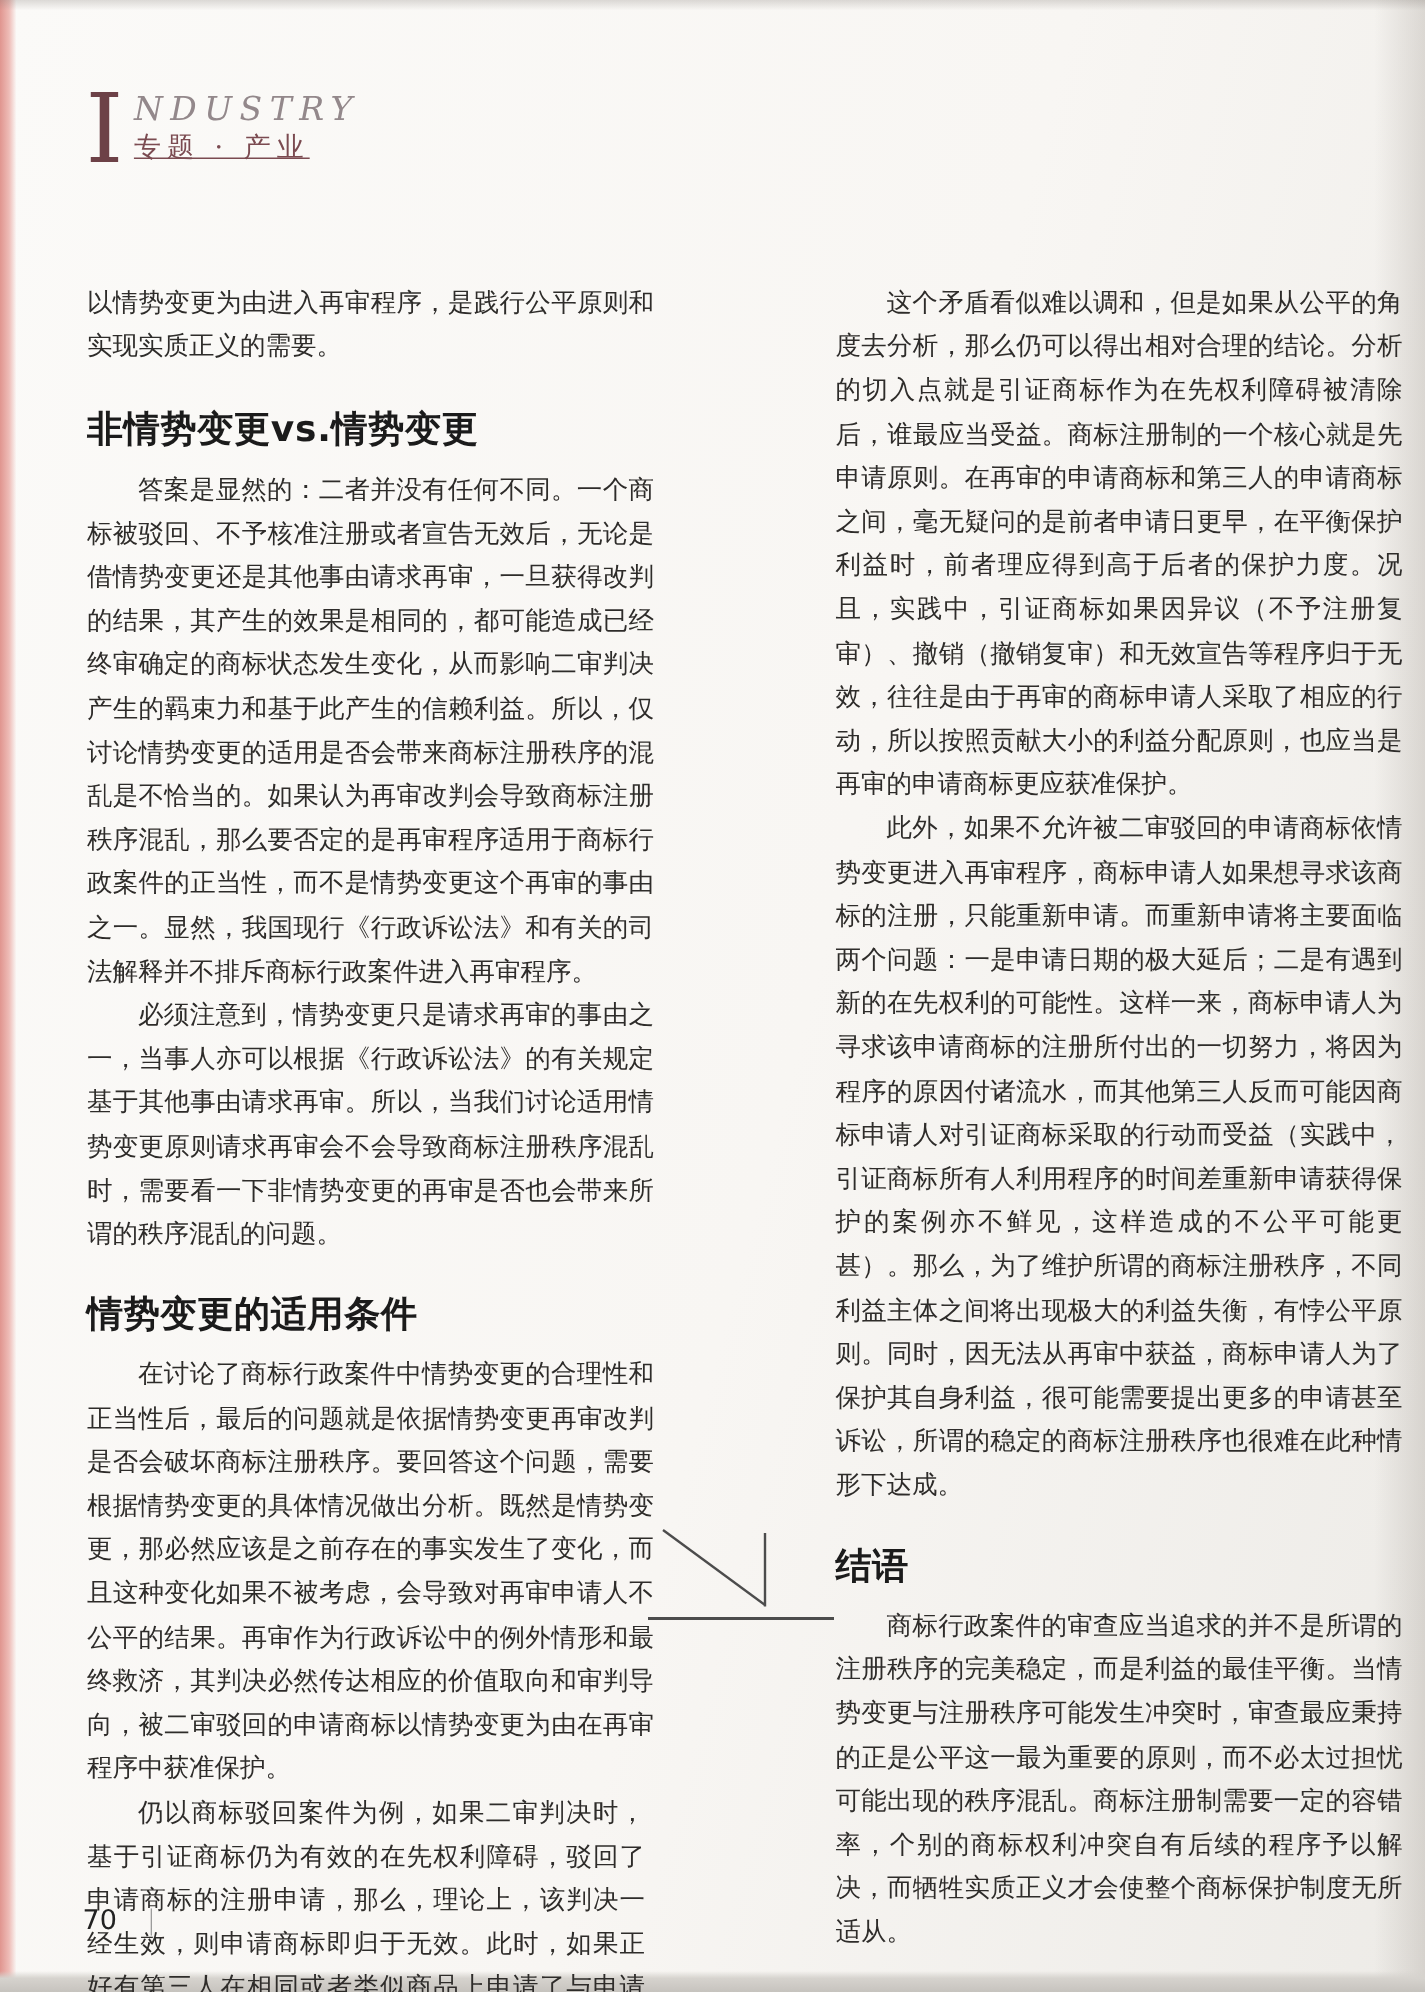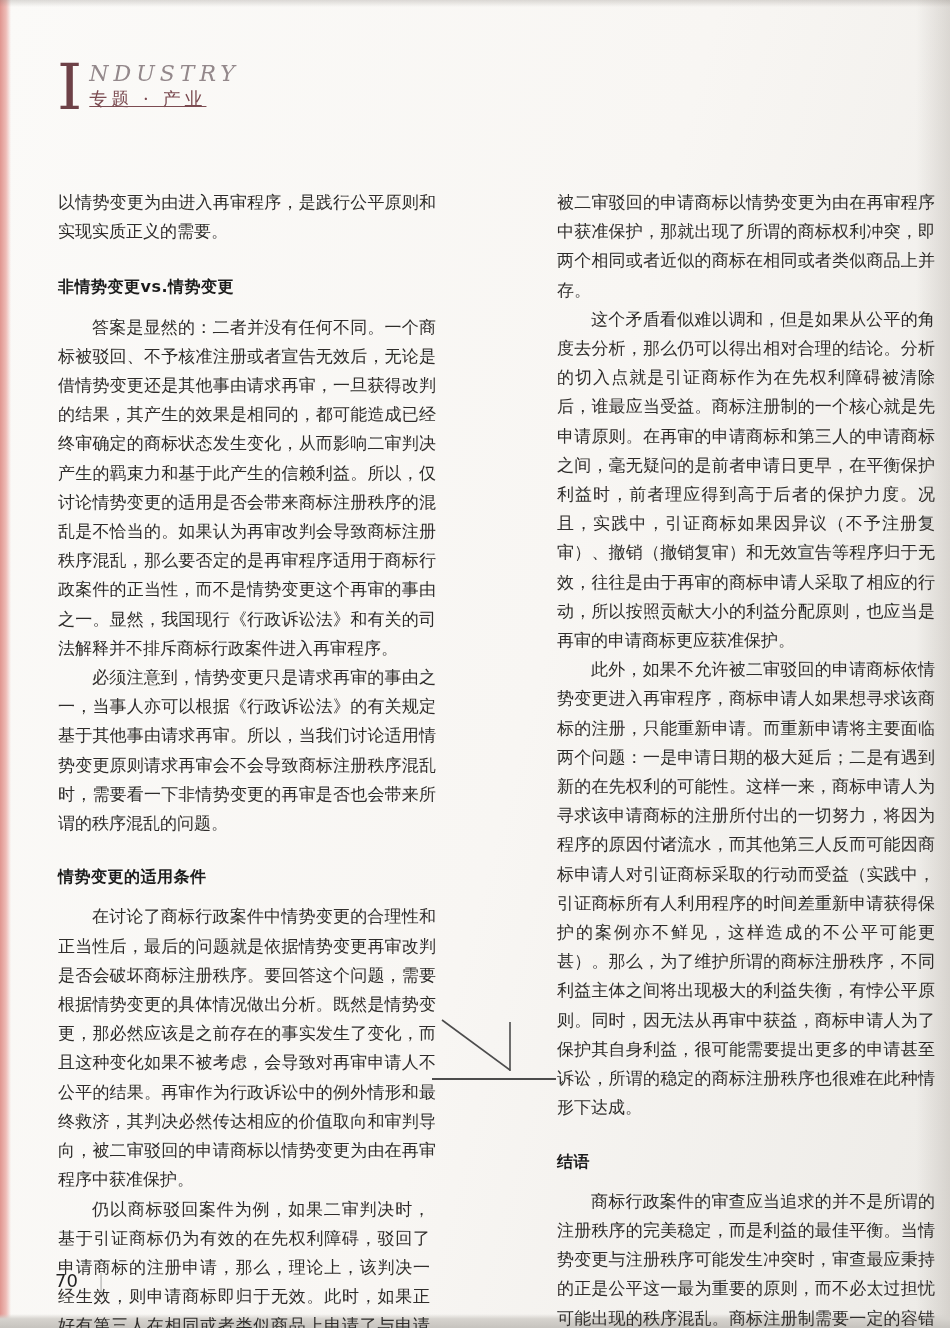--- a/index.html
+++ b/index.html
@@ -26,21 +26,21 @@
   .masthead .word  { font-size:22px; letter-spacing:5px; color:#93888b; line-height:22px;font-style:italic; }
   .masthead .sub   { font-size:18px; letter-spacing:4px; color:#7b4b51; line-height:22px; margin-top:3px; }
 
   
   .col { position:absolute; top:188px; width:378px; font-size:17px; line-height:29.2px;
          text-align:justify; color:#2e2c2a; }
   .col-left  { left:58px; }
   .col-right { left:557px; }
   .col p { margin:0; text-indent:2em; }
   .col p.noindent { text-indent:0; }
-  .col h2 { font-family:"DejaVu Sans","Liberation Sans",sans-serif; font-size:16px;
+  .col h2 { font-family:"DejaVu Sans","Liberation Sans",sans-serif; font-size:24px;
             color:#1b1b1b; margin:24px 0 11px; letter-spacing:0.5px; text-align:left; }
   .col h2.first-gap { margin-top:26px; }
 
   
   .pullquote { position:absolute; left:432px; top:1016px; width:124px; }
   .pullquote .arrow { display:block; }
   .pullquote .rule  { border:none; border-top:2px solid #4c4c4c; margin:2px 0 12px; }
   .pullquote .qtext { font-family:"DejaVu Sans","Liberation Sans",sans-serif; font-weight:bold;
                       font-size:13.5px; line-height:25.5px; color:#4b7db8; text-align:justify; }
 
@@ -71,21 +71,20 @@
     <p class="noindent">以情势变更为由进入再审程序，是践行公平原则和实现实质正义的需要。</p>
     <h2 class="first-gap">非情势变更vs.情势变更</h2>
     <p>答案是显然的：二者并没有任何不同。一个商标被驳回、不予核准注册或者宣告无效后，无论是借情势变更还是其他事由请求再审，一旦获得改判的结果，其产生的效果是相同的，都可能造成已经终审确定的商标状态发生变化，从而影响二审判决产生的羁束力和基于此产生的信赖利益。所以，仅讨论情势变更的适用是否会带来商标注册秩序的混乱是不恰当的。如果认为再审改判会导致商标注册秩序混乱，那么要否定的是再审程序适用于商标行政案件的正当性，而不是情势变更这个再审的事由之一。显然，我国现行《行政诉讼法》和有关的司法解释并不排斥商标行政案件进入再审程序。</p>
     <p>必须注意到，情势变更只是请求再审的事由之一，当事人亦可以根据《行政诉讼法》的有关规定基于其他事由请求再审。所以，当我们讨论适用情势变更原则请求再审会不会导致商标注册秩序混乱时，需要看一下非情势变更的再审是否也会带来所谓的秩序混乱的问题。</p>
     <h2>情势变更的适用条件</h2>
     <p>在讨论了商标行政案件中情势变更的合理性和正当性后，最后的问题就是依据情势变更再审改判是否会破坏商标注册秩序。要回答这个问题，需要根据情势变更的具体情况做出分析。既然是情势变更，那必然应该是之前存在的事实发生了变化，而且这种变化如果不被考虑，会导致对再审申请人不公平的结果。再审作为行政诉讼中的例外情形和最终救济，其判决必然传达相应的价值取向和审判导向，被二审驳回的申请商标以情势变更为由在再审程序中获准保护。</p>
     <p style="width:372px;">仍以商标驳回案件为例，如果二审判决时，基于引证商标仍为有效的在先权利障碍，驳回了申请商标的注册申请，那么，理论上，该判决一经生效，则申请商标即归于无效。此时，如果正好有第三人在相同或者类似商品上申请了与申请商标相同或者近似的商标，那么该第三人的注册申请有可能将会被核准。如果与此同时，</p>
   </div>
 
   <div class="col col-right">
-    <p class="noindent">被二审驳回的申请商标以情势变更为由在再审程序中获准保护，那就出现了所谓的商标权利冲突，即两个相同或者近似的商标在相同或者类似商品上并存。</p>
     <p>这个矛盾看似难以调和，但是如果从公平的角度去分析，那么仍可以得出相对合理的结论。分析的切入点就是引证商标作为在先权利障碍被清除后，谁最应当受益。商标注册制的一个核心就是先申请原则。在再审的申请商标和第三人的申请商标之间，毫无疑问的是前者申请日更早，在平衡保护利益时，前者理应得到高于后者的保护力度。况且，实践中，引证商标如果因异议（不予注册复审）、撤销（撤销复审）和无效宣告等程序归于无效，往往是由于再审的商标申请人采取了相应的行动，所以按照贡献大小的利益分配原则，也应当是再审的申请商标更应获准保护。</p>
     <p>此外，如果不允许被二审驳回的申请商标依情势变更进入再审程序，商标申请人如果想寻求该商标的注册，只能重新申请。而重新申请将主要面临两个问题：一是申请日期的极大延后；二是有遇到新的在先权利的可能性。这样一来，商标申请人为寻求该申请商标的注册所付出的一切努力，将因为程序的原因付诸流水，而其他第三人反而可能因商标申请人对引证商标采取的行动而受益（实践中，引证商标所有人利用程序的时间差重新申请获得保护的案例亦不鲜见，这样造成的不公平可能更甚）。那么，为了维护所谓的商标注册秩序，不同利益主体之间将出现极大的利益失衡，有悖公平原则。同时，因无法从再审中获益，商标申请人为了保护其自身利益，很可能需要提出更多的申请甚至诉讼，所谓的稳定的商标注册秩序也很难在此种情形下达成。</p>
     <h2>结语</h2>
     <p><span>商标行政案件的审查应当追求的并不是所谓的注册秩序的完美稳定，而是利益的最佳平衡。当情势变更与注册秩序可能发生冲突时，审查最应秉持的正是公平这一最为重要的原则，而不必太过担忧可能出现的秩序混乱。商标注册制需要一定的容错率，个别的商标权利冲突自有后续的程序予以解决，而牺牲实质正义才会使整个商标保护制度无所适从。</span></p>
   </div>
 
   <div class="pullquote">
     <svg class="arrow" width="124" height="60" viewBox="0 0 124 60">
       <line x1="10" y1="4" x2="78" y2="54" stroke="#4c4c4c" stroke-width="1.6"></line>
       <line x1="78" y1="6" x2="78" y2="55" stroke="#4c4c4c" stroke-width="1.6"></line>

